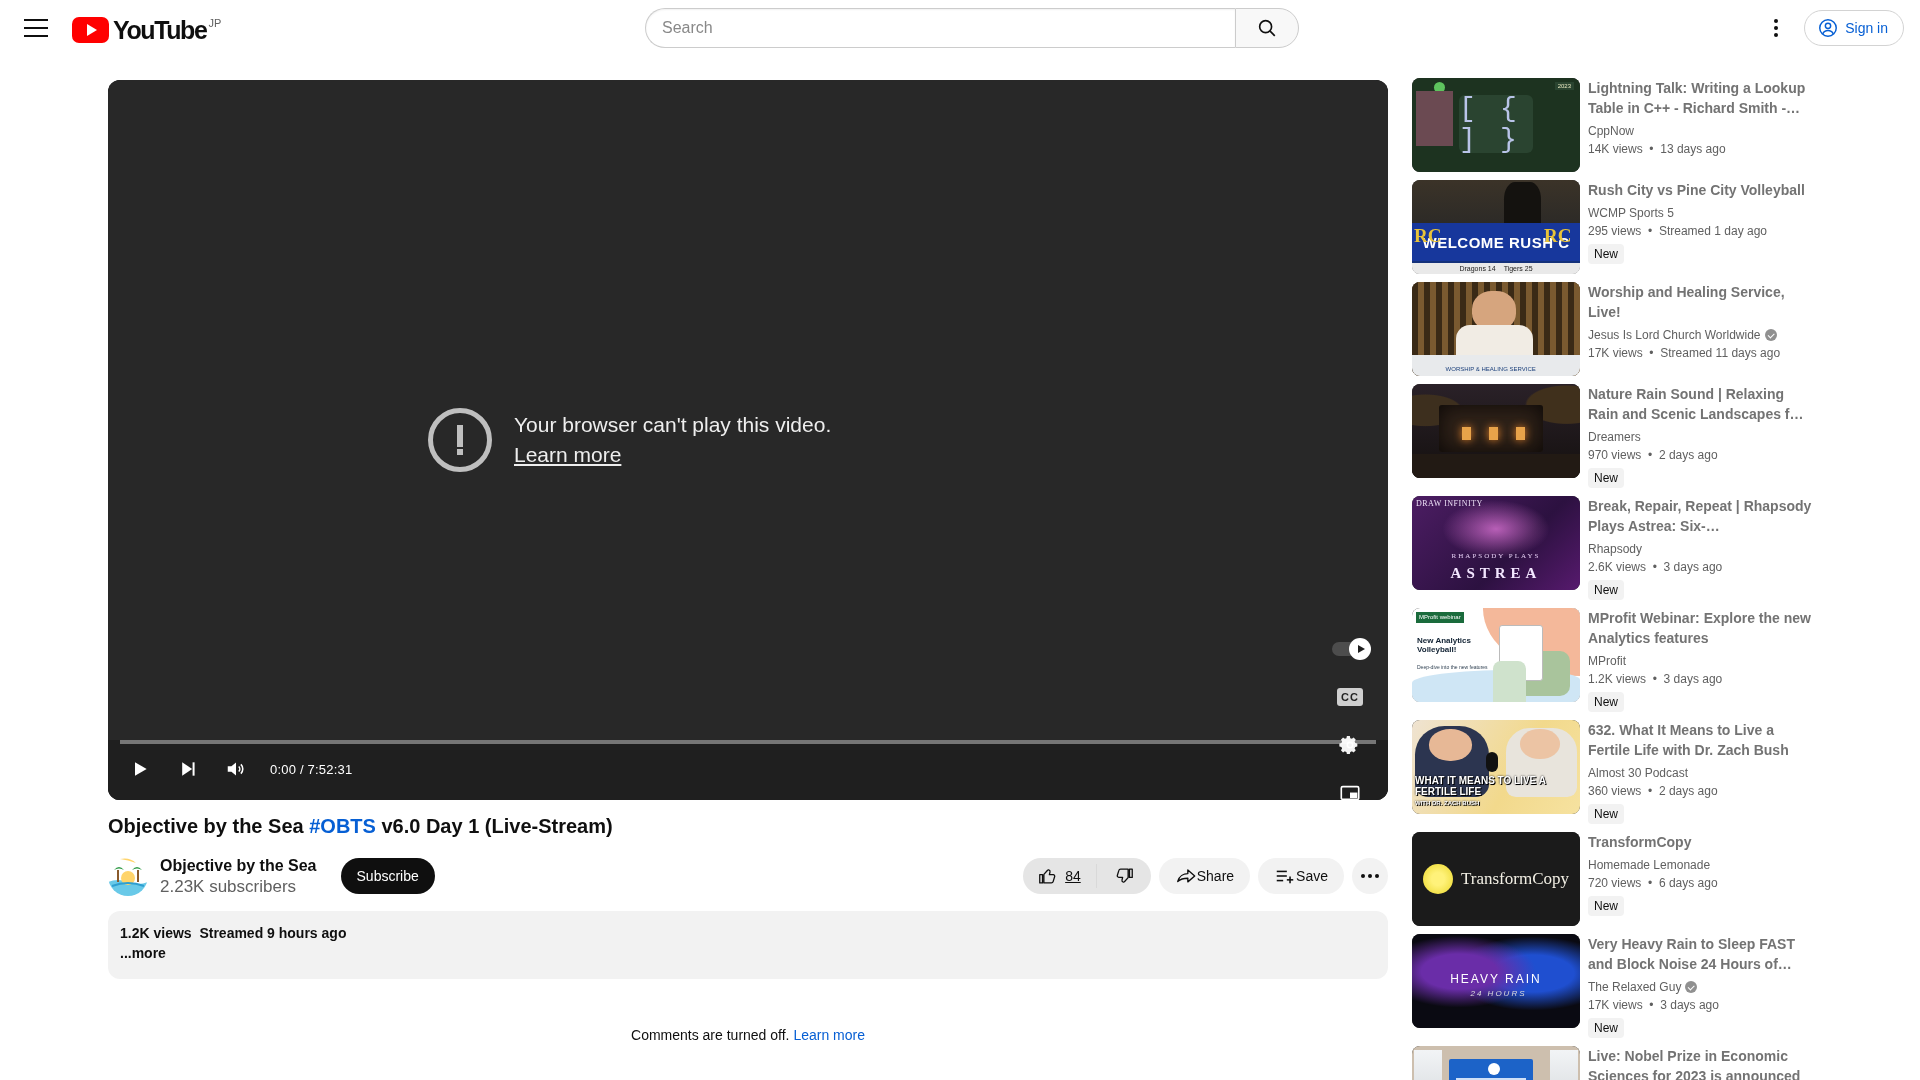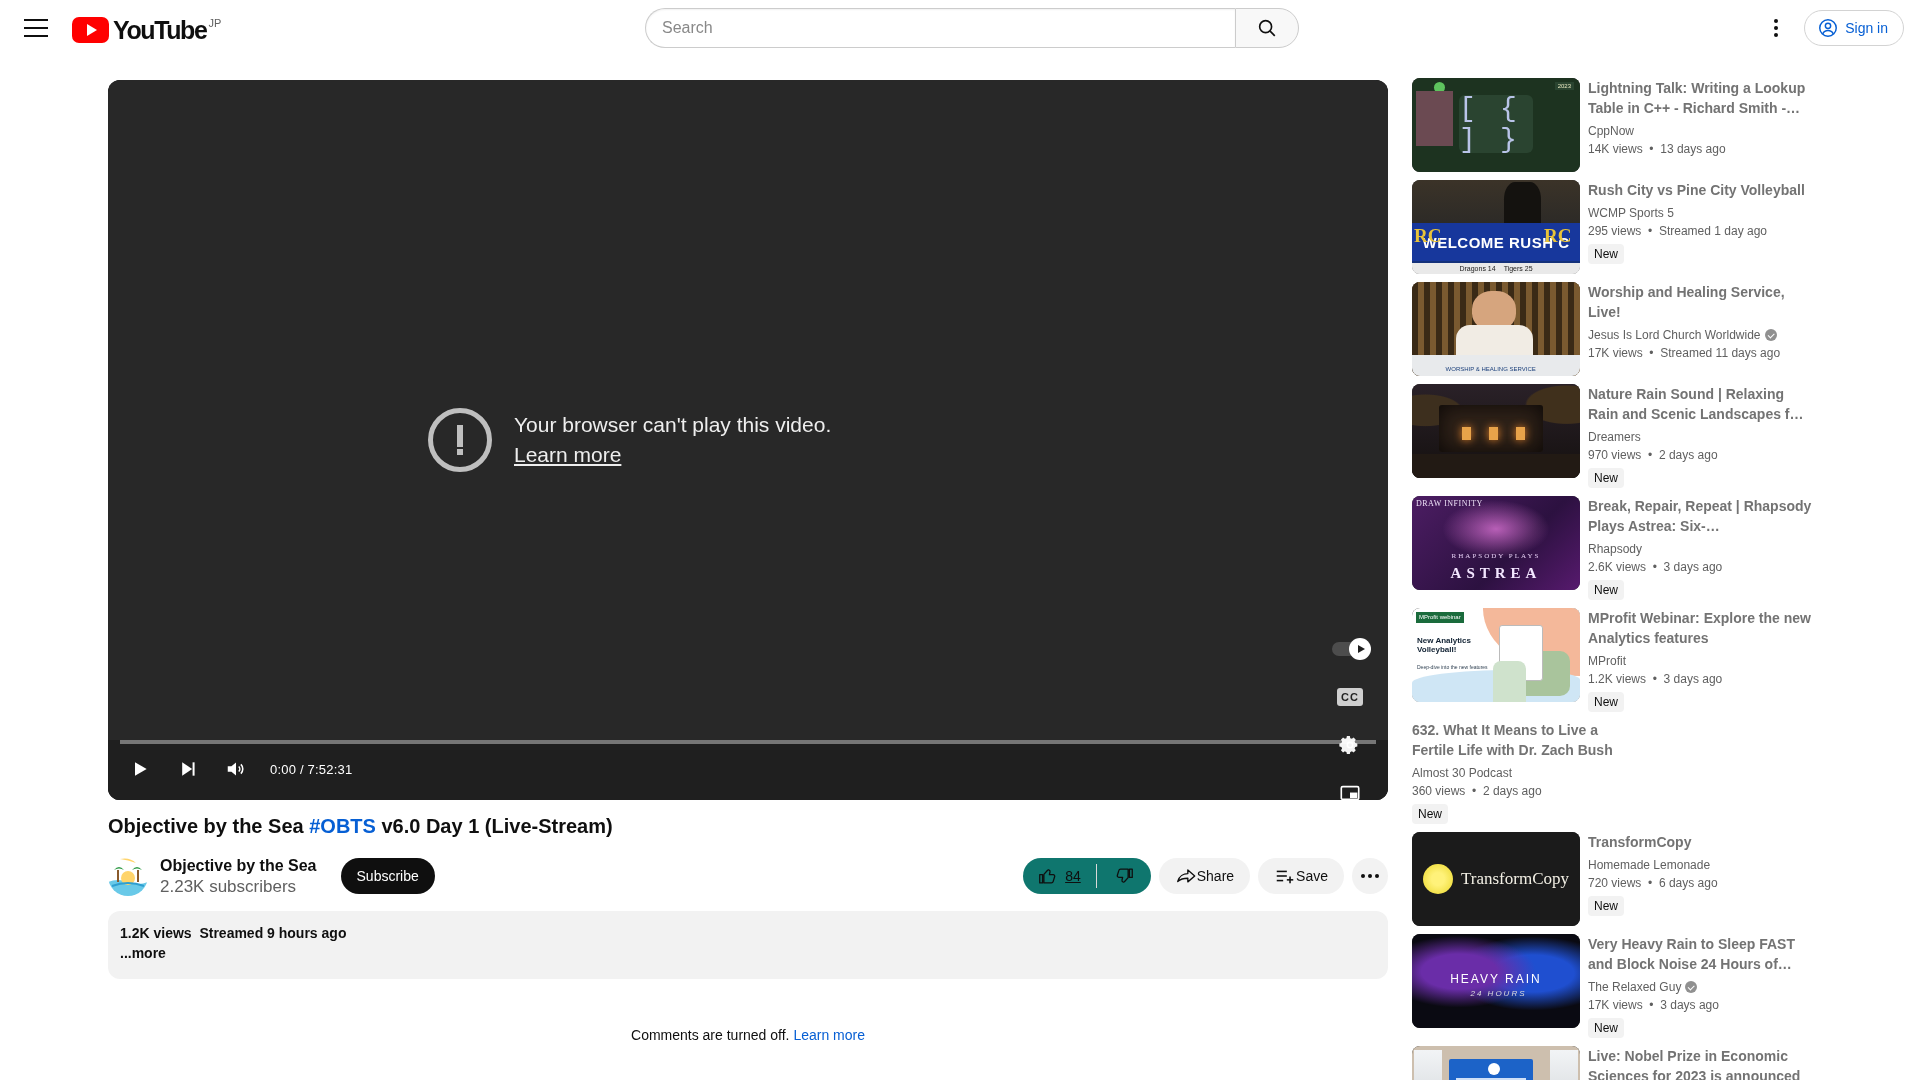--- a/index.html
+++ b/index.html
@@ -232,21 +232,21 @@
     font-family: "Liberation Sans", sans-serif;
   }
   .action-row { margin-left: auto; display: flex; align-items: center; gap: 8px; }
   .chip {
     height: 36px; border-radius: 18px; background: #f2f2f2;
     display: flex; align-items: center; padding: 0 16px;
     font-size: 14px; font-weight: 500; cursor: pointer; 
     border: none; font-family: "Liberation Sans", sans-serif; color: #0f0f0f;
   }
   .chip.round { width: 36px; padding: 0; justify-content: center; }
-  .likebar { display: flex; align-items: center; background: #0f766e; height: 36px; border-radius: 18px; text-decoration: underline; }
+  .likebar { display: flex; align-items: center; background: #e5e5e5; height: 36px; border-radius: 18px; text-decoration: underline; }
   .like-part { display: flex; align-items: center; gap: 6px; padding: 0 15px 0 14px; cursor: pointer; font-size: 14px; font-weight: 500; }
   .vdivider { width: 1px; height: 24px; background: #d9d9d9; }
   .dislike-part { display: flex; align-items: center; padding: 0 16px; cursor: pointer; }
 
   .desc-box {
     margin-top: 12px; background: #f2f2f2; border-radius: 12px;
     padding: 12px; width: 1280px; height: 68px; cursor: pointer;
   }
   .desc-meta { font-size: 14px; font-weight: bold; color: #0f0f0f; line-height: 20px; }
   .desc-more { font-size: 14px; font-weight: bold; color: #0f0f0f; margin-top: 2px; }
@@ -867,20 +867,33 @@
       <div class="rel-stats">
         <span>1.2K views</span>
         &nbsp;•&nbsp;
         <span>3 days ago</span>
       </div>
       <div class="badge-new">New</div>
     </div>
   </div>
 
   <div class="rel-item">
+    <div class="thumb">
+      <div class="tn tn-podcast">
+        <div class="p1"></div>
+          <div class="f1"></div>
+        <div class="p2"></div>
+          <div class="f2"></div>
+        <div class="mic"></div>
+        <div class="cap">
+          <span>WHAT IT MEANS TO LIVE A FERTILE LIFE</span>
+          <small>WITH DR. ZACH BUSH</small>
+        </div>
+      </div>
+    </div>
     <div class="rel-meta">
       <div class="rel-title">632. What It Means to Live a Fertile Life with Dr. Zach Bush</div>
       <div class="rel-channel">
         <span>Almost 30 Podcast</span>
       </div>
       <div class="rel-stats">
         <span>360 views</span>
         &nbsp;•&nbsp;
         <span>2 days ago</span>
       </div>

